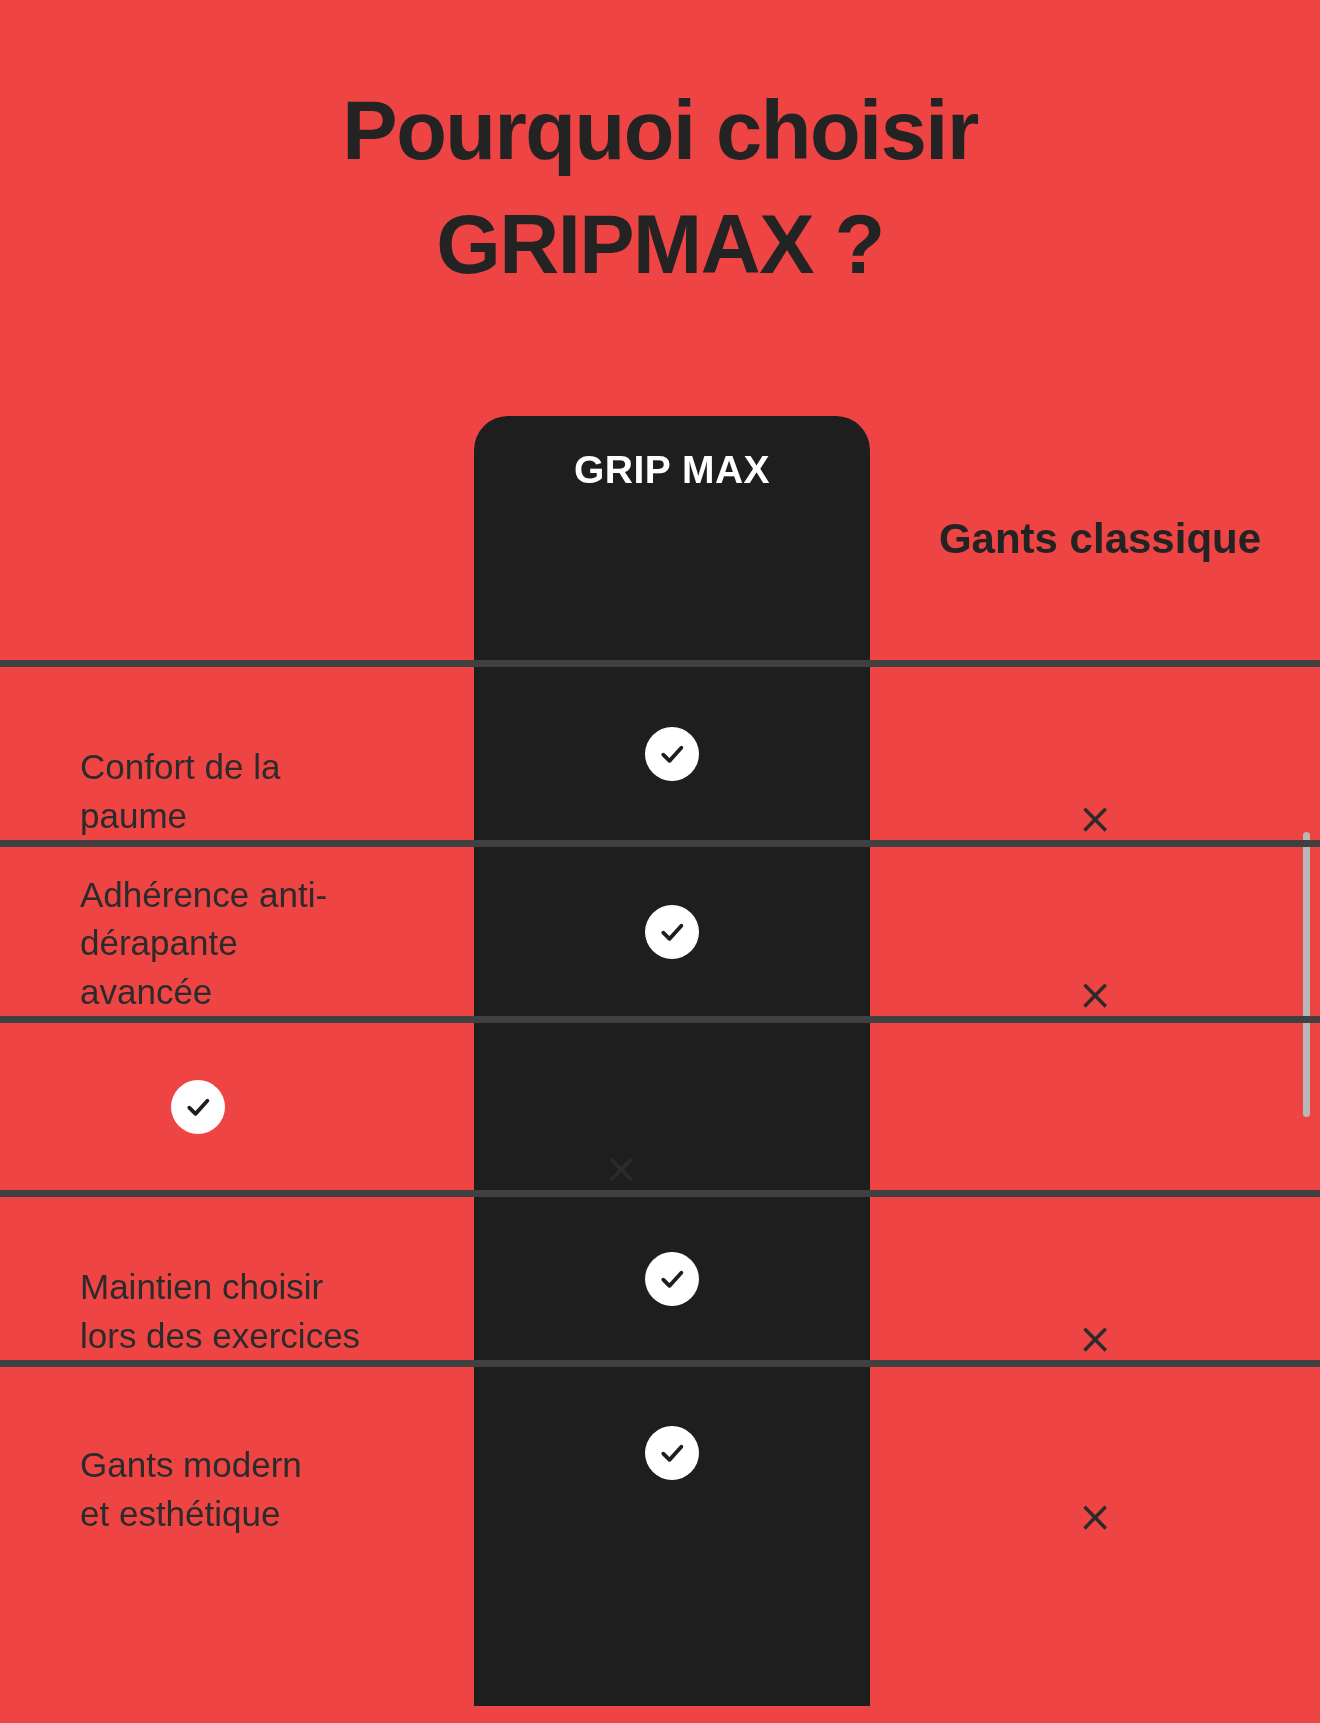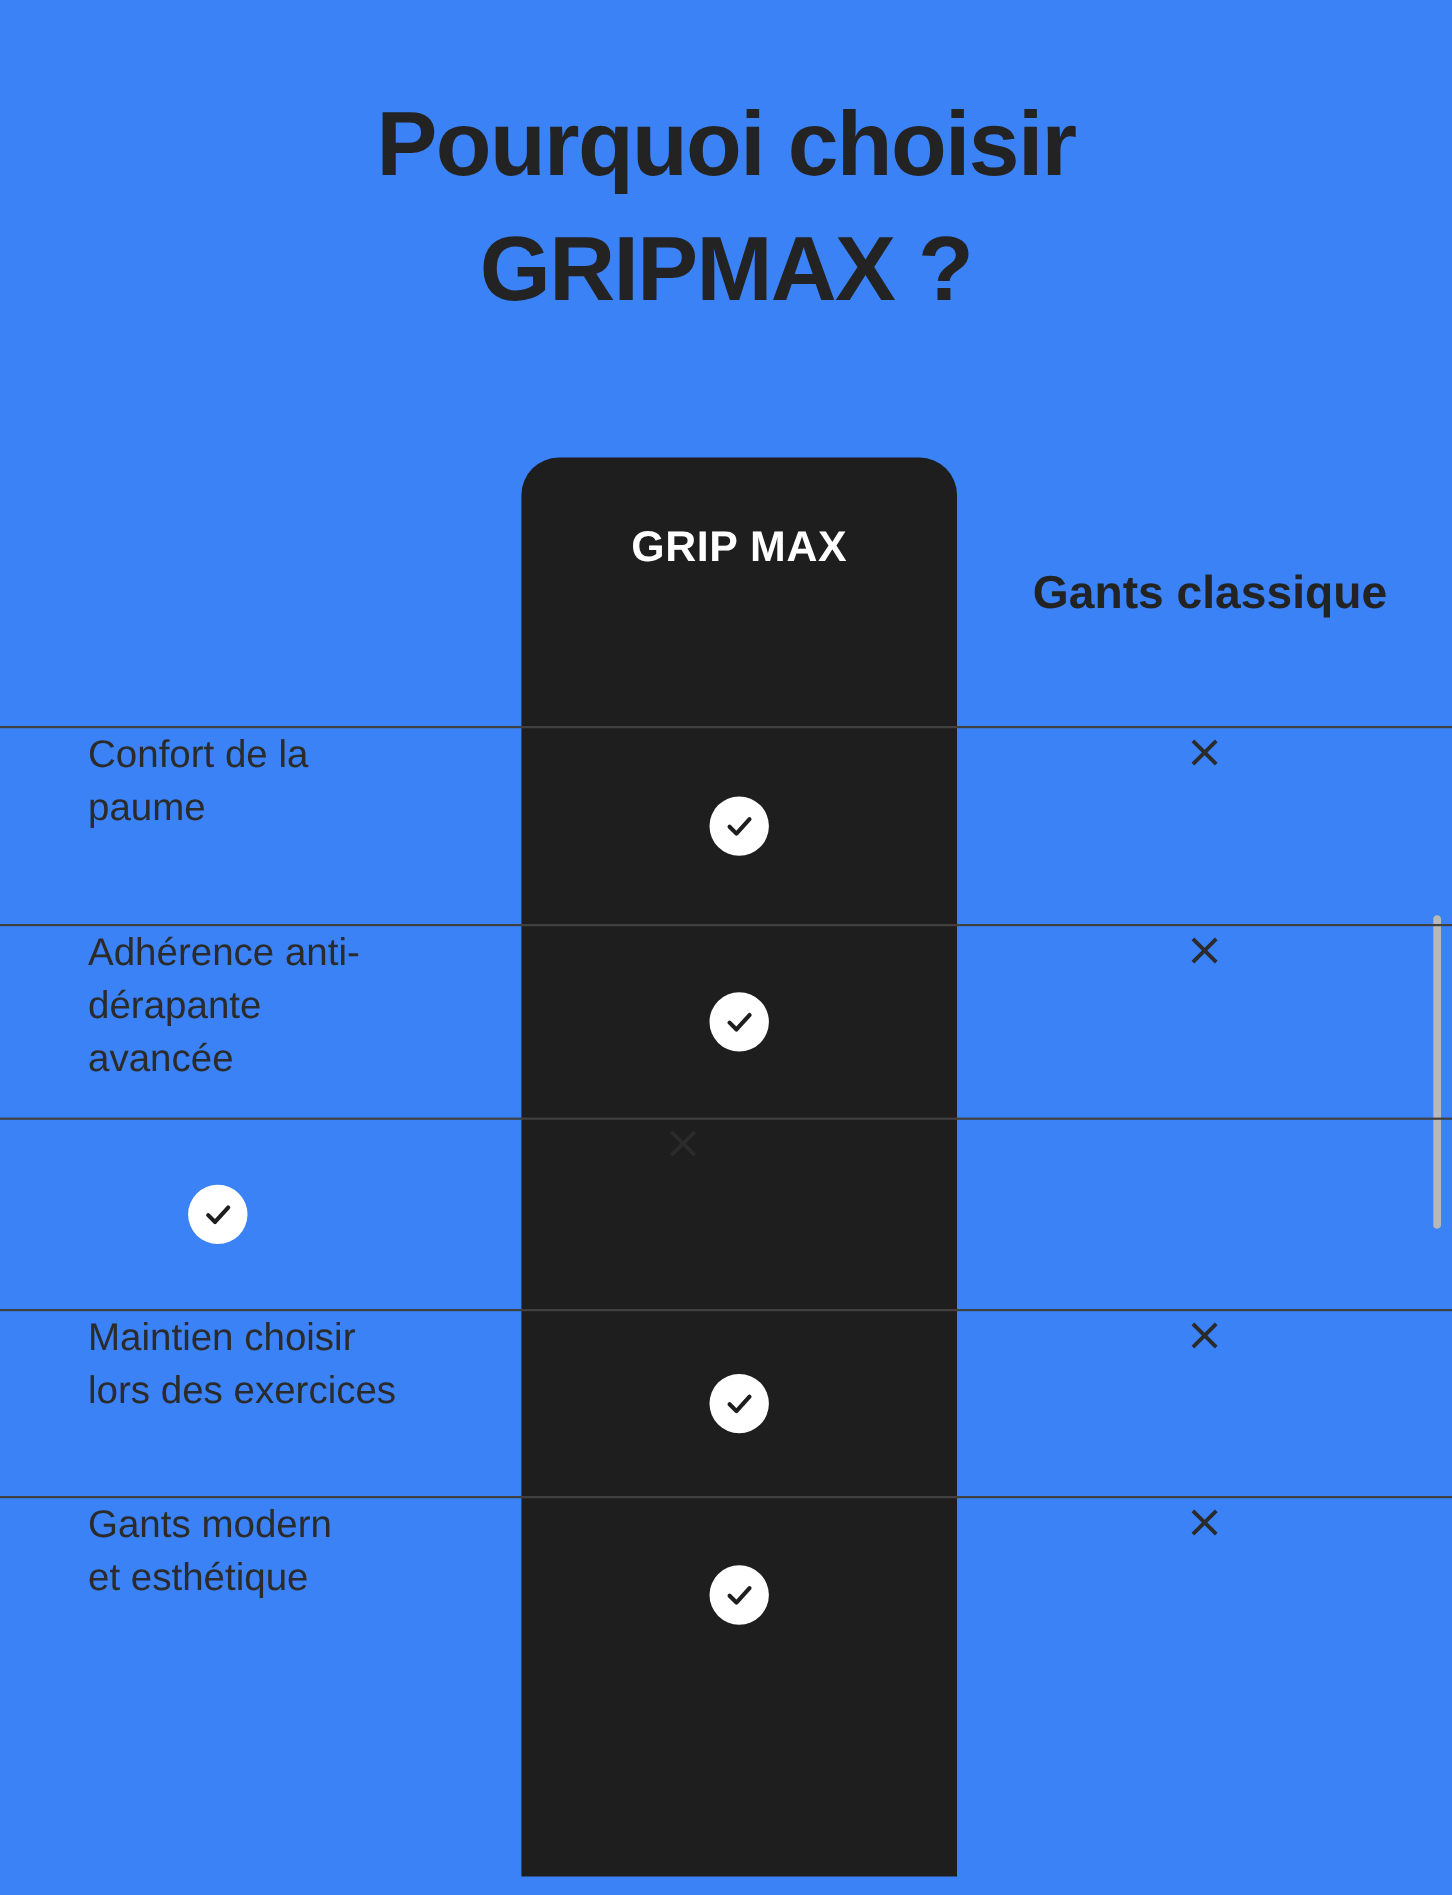--- a/index.html
+++ b/index.html
@@ -13,21 +13,21 @@
     height: 1723px;
     position: relative;
     font-family: "Liberation Sans", sans-serif;
     overflow: hidden;
   }
 
   .page {
     position: relative;
     width: 1320px;
     height: 1723px;
-    background: #3b82f6;
+    background: #ef4444;
   }
 
   
   .heading {
     position: absolute;
     top: 18px;
     left: 0;
     width: 1320px;
     text-align: center;
     font-size: 83px;
@@ -56,21 +56,21 @@
     width: 396px;
     height: 1290px;
     background: #1e1e1e;
     border-radius: 34px 34px 0 0;
     z-index: 1;
   }
 
   .col-title-grip {
     position: absolute;
     left: 474px;
-    top: 96px;
+    top: 68px;
     width: 396px;
     text-align: center;
     color: #ffffff;
     font-size: 39px;
     font-weight: 700;
     letter-spacing: 0.5px;
     z-index: 3;
   }
   .col-title-classic {
     position: absolute;
@@ -87,22 +87,22 @@
   .rows {
     position: absolute;
     left: 0;
     top: 280px;
     width: 1320px;
     z-index: 2;
   }
   .row {
     position: relative;
     display: flex;
-    align-items: flex-start;
-    border-top: 2px solid #404040;
+    align-items: flex-end;
+    border-top: 7px solid #404040;
   }
   .row-label {
     width: 474px;
     padding: 0 60px 0 80px;
     font-size: 35px;
     line-height: 1.38;
     color: #2b2b2b;
     font-weight: 400;
     white-space: pre-line;
   }

